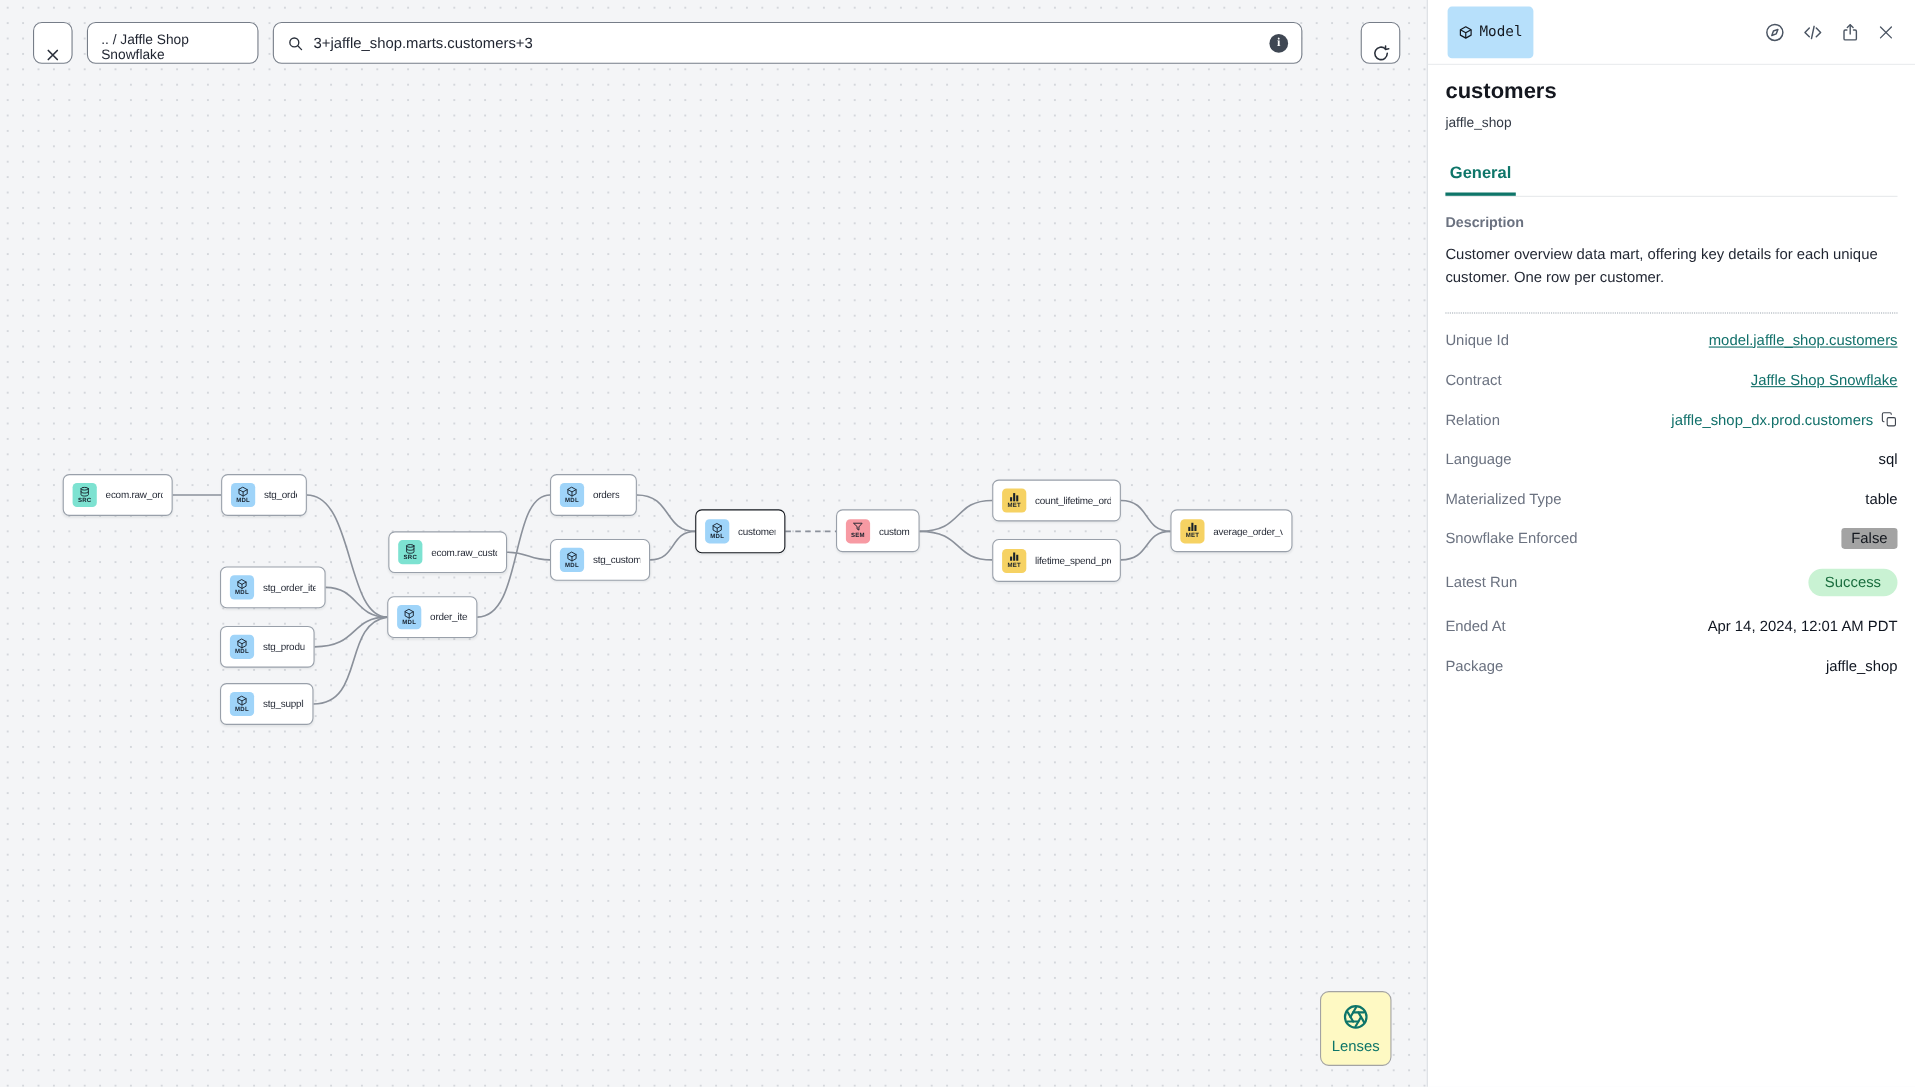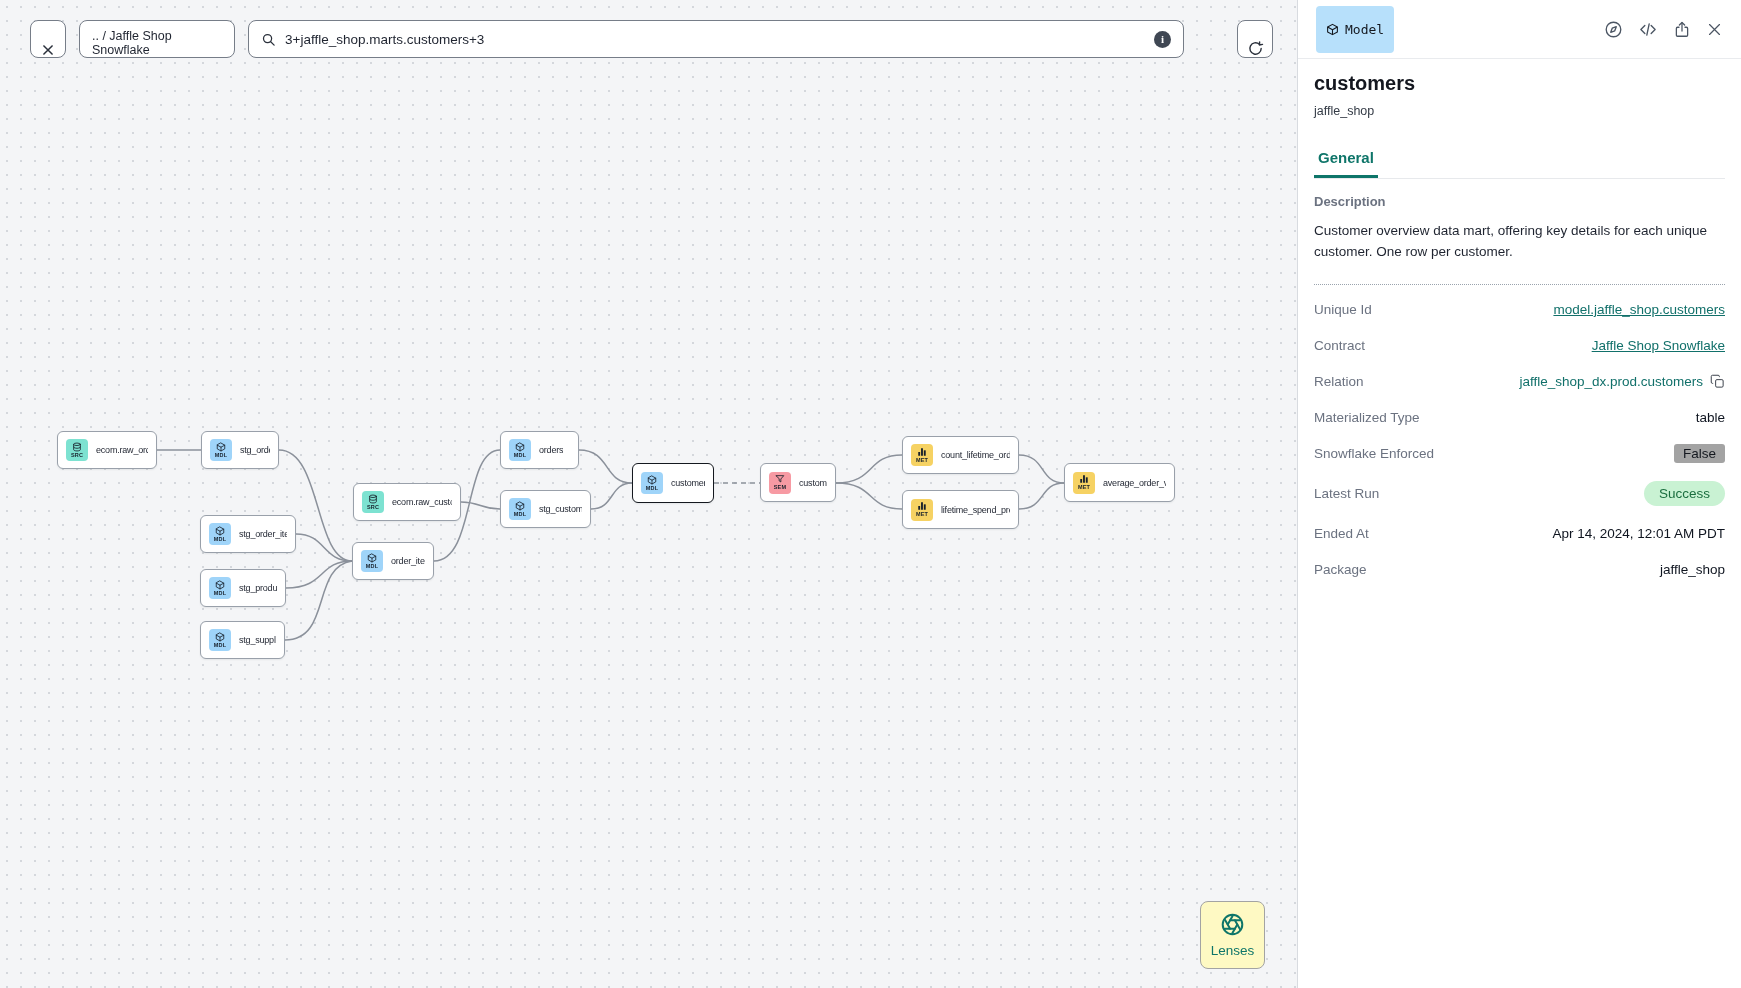--- a/index.html
+++ b/index.html
@@ -353,20 +353,24 @@
           <div class="flabel">Relation</div>
           <div class="fval"><span class="copywrap">
               <span>jaffle_shop_dx.prod.customers</span>
               <svg width="15" height="15" viewBox="0 0 24 24">
                 <rect x="9" y="9" width="12" height="12" rx="2"></rect>
                 <path d="M5 15 H4 a2 2 0 0 1 -2 -2 V4 a2 2 0 0 1 2 -2 h9 a2 2 0 0 1 2 2 v1"></path>
               </svg>
             </span></div>
         </div>
         <div class="frow">
+          <div class="flabel">Language</div>
+          <div class="fval">sql</div>
+        </div>
+        <div class="frow">
           <div class="flabel">Materialized Type</div>
           <div class="fval">table</div>
         </div>
         <div class="frow">
           <div class="flabel">Snowflake Enforced</div>
           <div class="fval"><span class="chip">False</span></div>
         </div>
         <div class="frow tall">
           <div class="flabel">Latest Run</div>
           <div class="fval"><span class="pill">Success</span></div>

